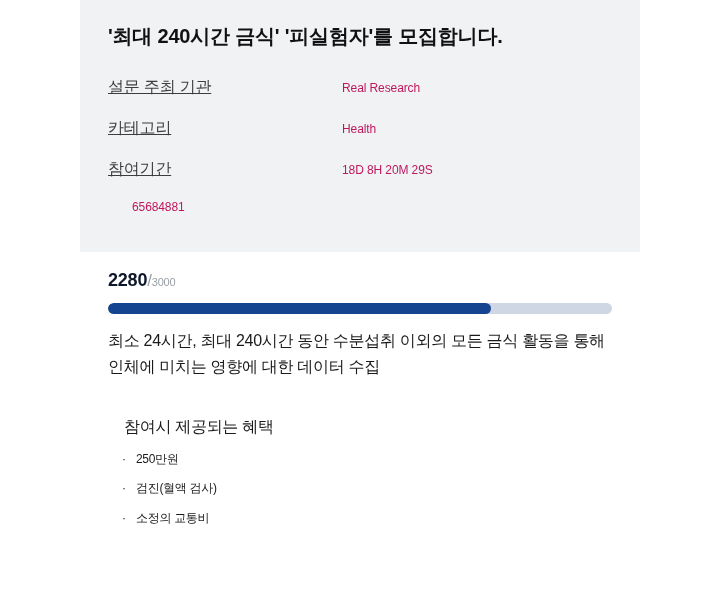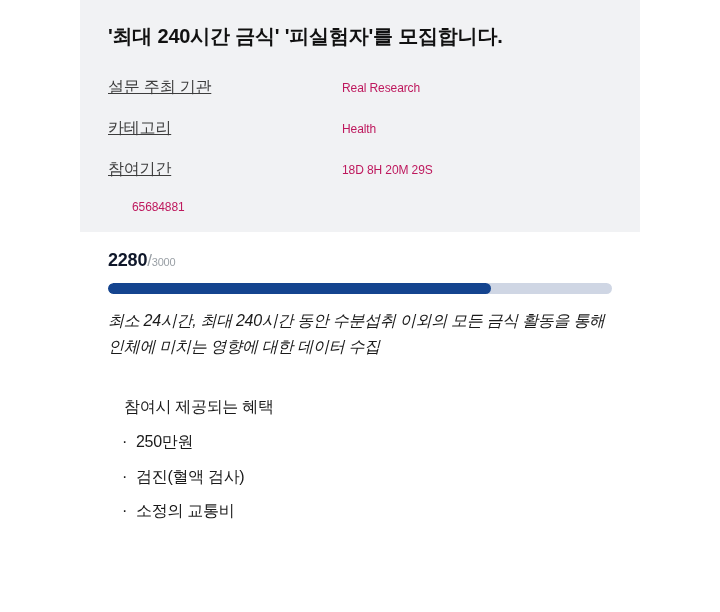--- a/index.html
+++ b/index.html
@@ -36,21 +36,21 @@
     left: 80px;
     top: 0;
     width: 560px;
     height: 612px;
     background: #ffffff;
   }
 
   
   .info-card {
     background: #f1f2f4;
-    padding: 18px 28px 18px 28px;
+    padding: 18px 28px 38px 28px;
     box-sizing: border-box;
     width: 560px;
   }
   .survey-title {
     font-size: 20px;
     font-weight: bold;
     line-height: 1.45;
     letter-spacing: -0.2px;
     color: #111111;
     margin: 4px 0 26px 0;
@@ -117,36 +117,35 @@
   }
 
   
   .description {
     padding: 14px 28px 0 28px;
     font-size: 16px;
     line-height: 1.65;
     color: #1a1a1a;
     letter-spacing: -0.3px;
     box-sizing: border-box;
-    font-style: italic;
   }
 
   
   .benefits {
     padding: 36px 28px 0 28px;
     box-sizing: border-box;
   }
   .benefits-heading {
     font-size: 16px;
     color: #1a1a1a;
     letter-spacing: -0.3px;
     margin: 0 0 14px 16px;
   }
   .benefit-item {
-    font-size: 16px;
+    font-size: 12px;
     color: #1a1a1a;
     letter-spacing: -0.3px;
     margin: 0 0 14px 14px;
     line-height: 1.3;
   }
   .benefit-bullet {
     display: inline-block;
     width: 14px;
     color: #1a1a1a;
   }

